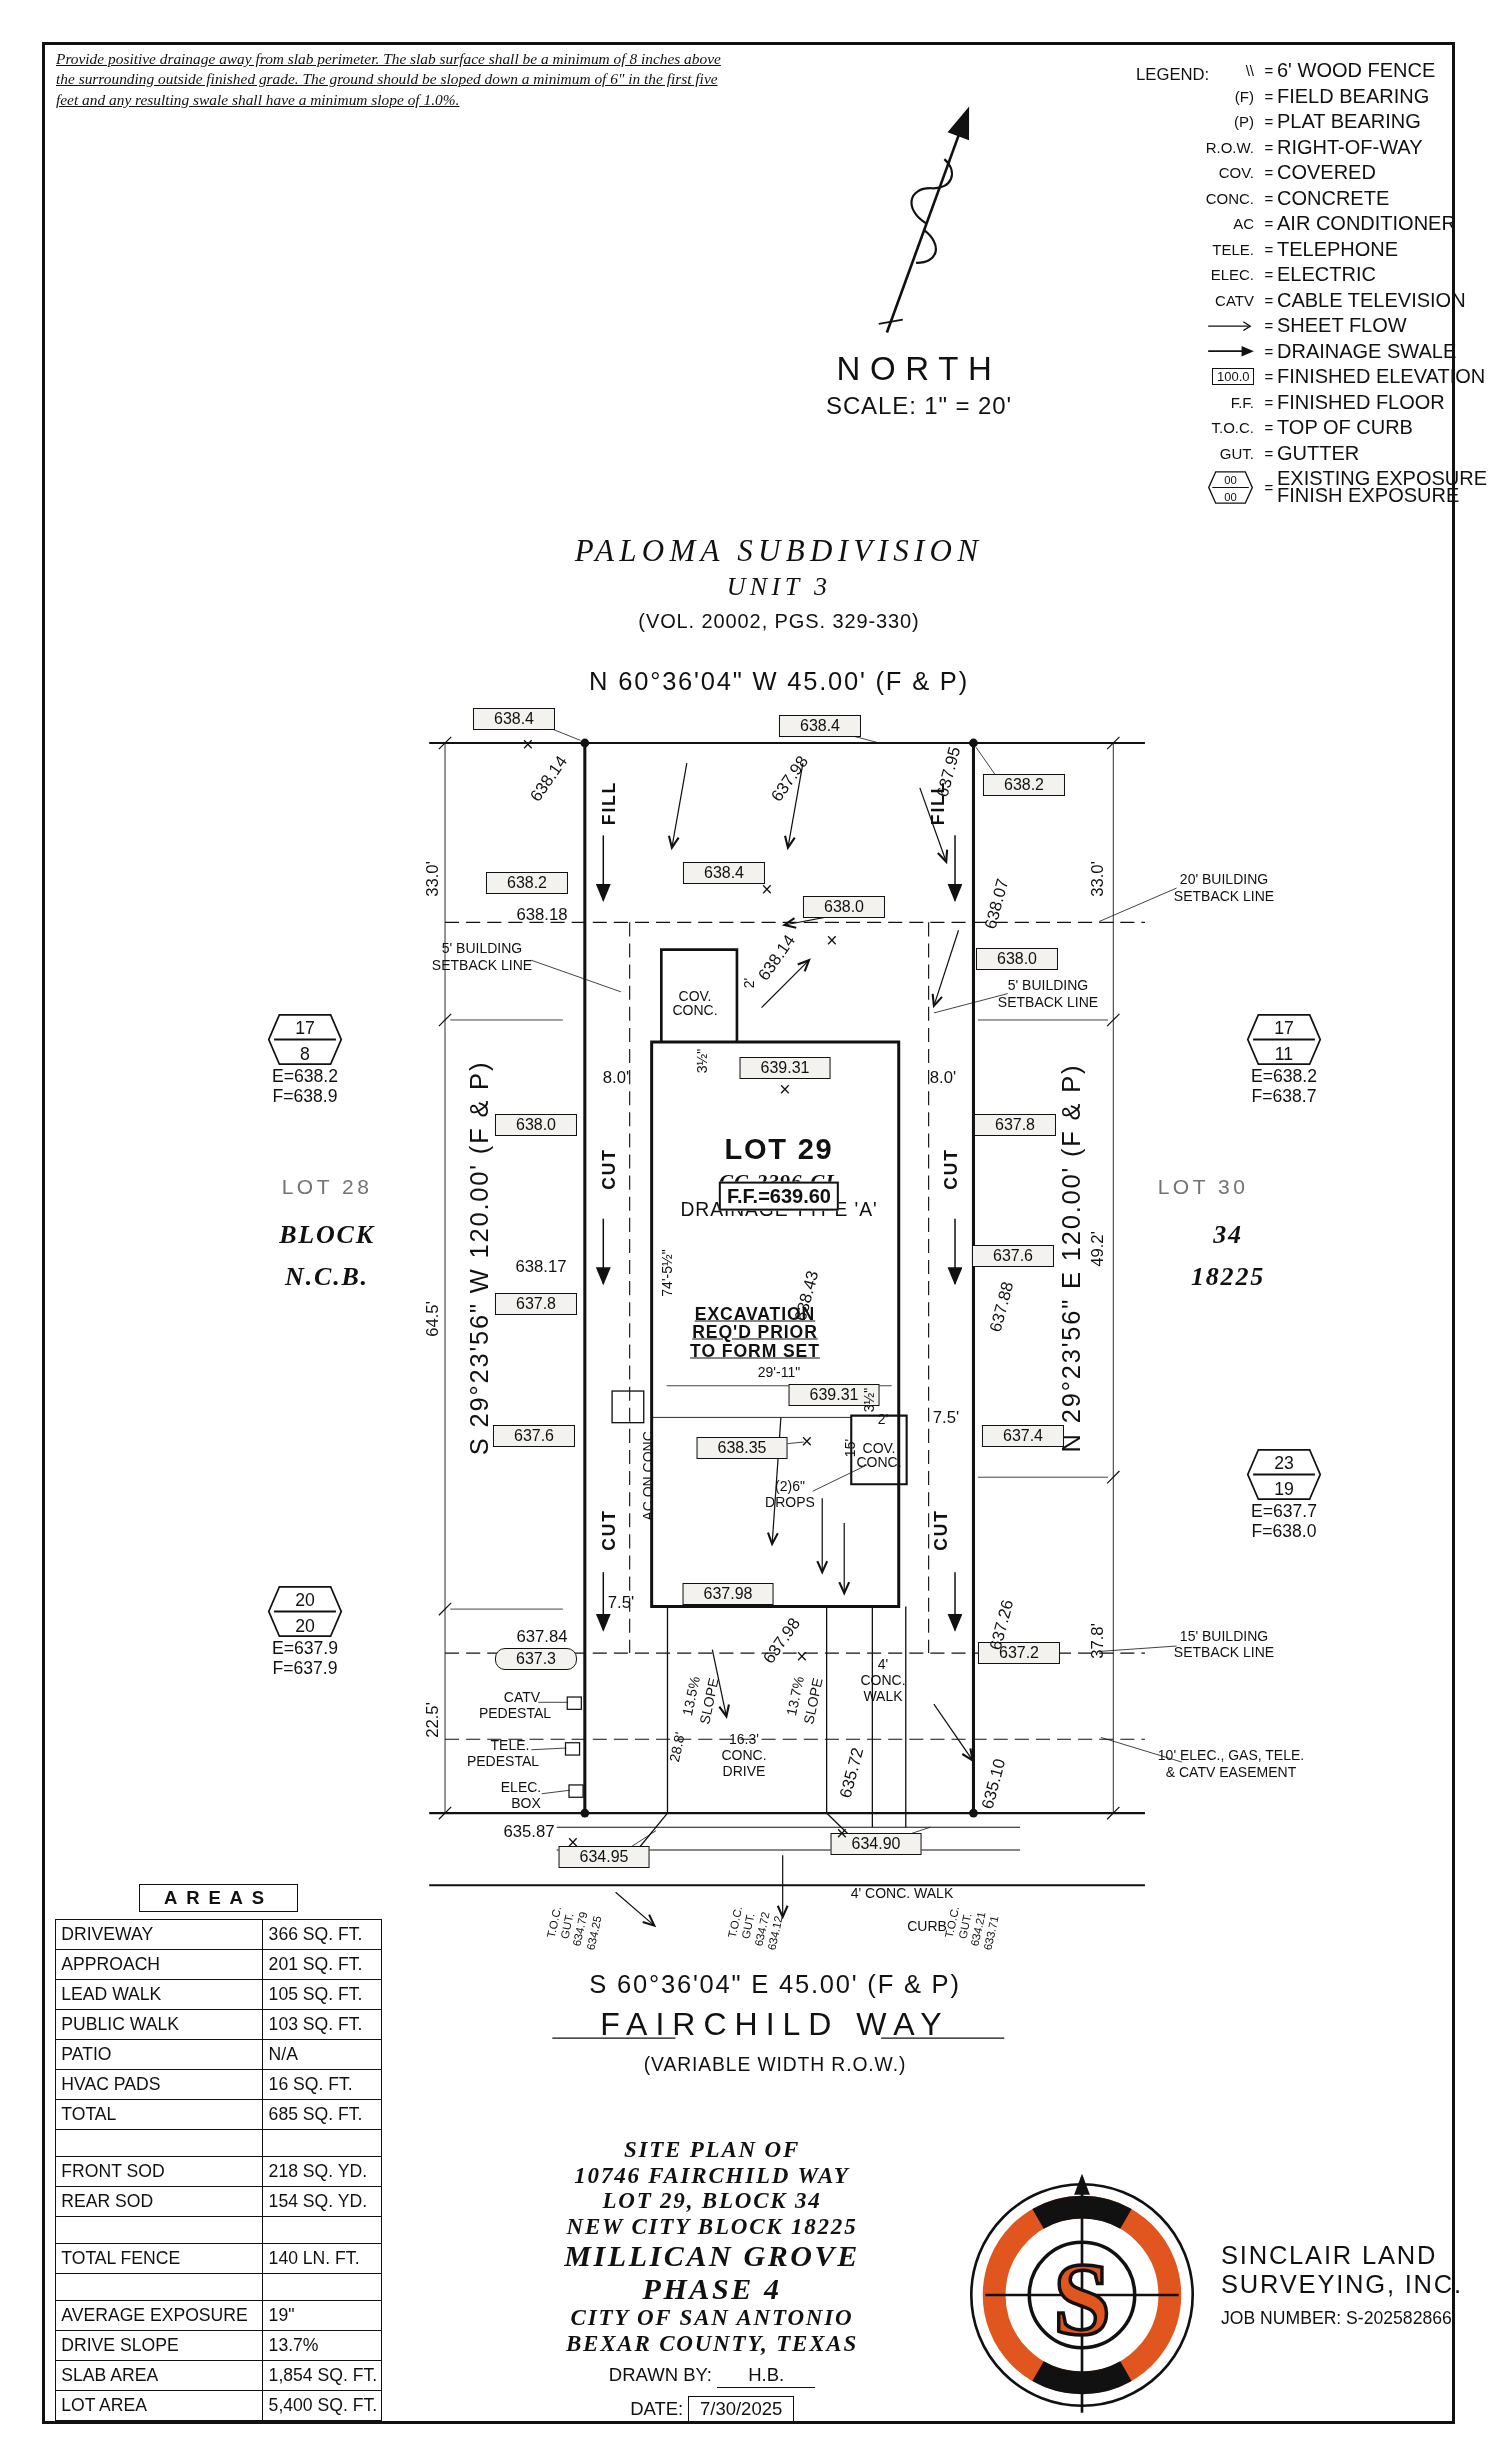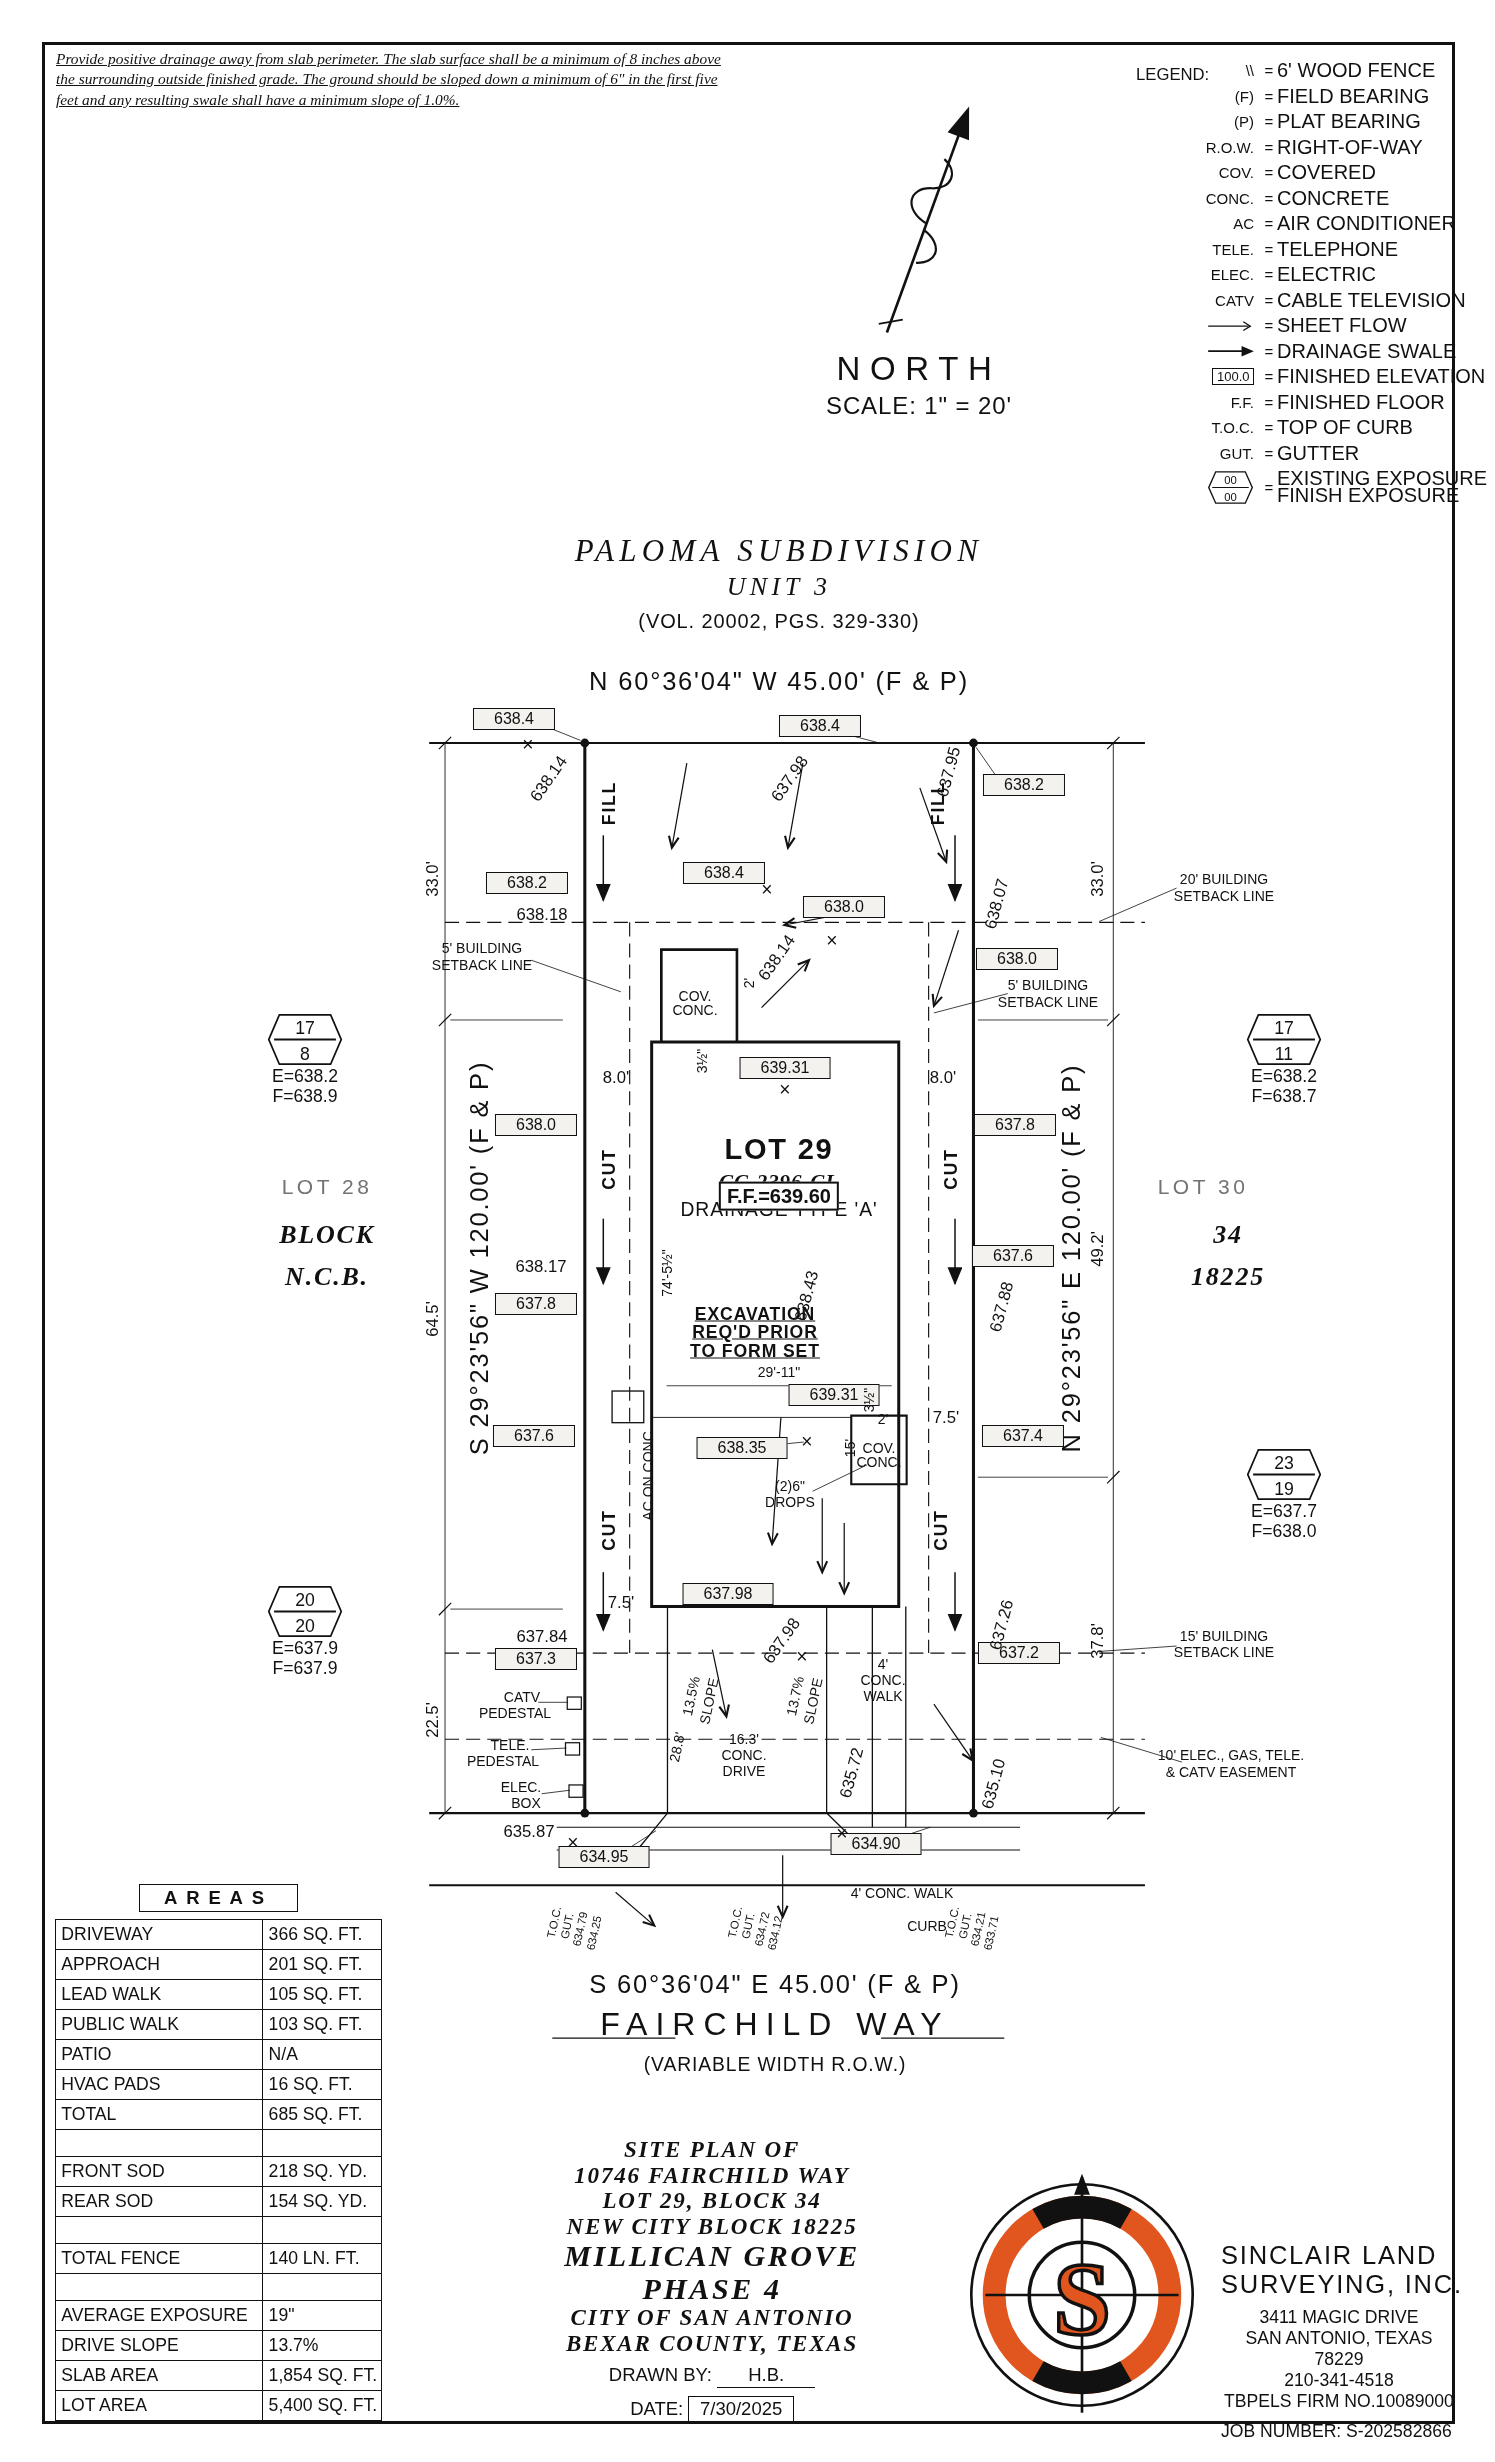--- a/index.html
+++ b/index.html
@@ -374,21 +374,21 @@
       <div class="pl b" style="left: 785px; top: 1068px; transform: translate(-50%, -50%);">639.31</div>
       <div class="pl b" style="left: 536px; top: 1125px; transform: translate(-50%, -50%);">638.0</div>
       <div class="pl b" style="left: 1015px; top: 1125px; transform: translate(-50%, -50%);">637.8</div>
       <div class="pl b" style="left: 536px; top: 1304px; transform: translate(-50%, -50%);">637.8</div>
       <div class="pl b" style="left: 1013px; top: 1256px; transform: translate(-50%, -50%);">637.6</div>
       <div class="pl b" style="left: 834px; top: 1395px; transform: translate(-50%, -50%);">639.31</div>
       <div class="pl b" style="left: 534px; top: 1436px; transform: translate(-50%, -50%);">637.6</div>
       <div class="pl b" style="left: 1023px; top: 1436px; transform: translate(-50%, -50%);">637.4</div>
       <div class="pl b" style="left: 742px; top: 1448px; transform: translate(-50%, -50%);">638.35</div>
       <div class="pl b" style="left: 728px; top: 1594px; transform: translate(-50%, -50%);">637.98</div>
-      <div class="pl b" style="left: 536px; top: 1659px; transform: translate(-50%, -50%);">637.3</div>
+      <div class="pl b" style="left: 536px; top: 1659px; transform: translate(-50%, -50%); border-radius: 10px;">637.3</div>
       <div class="pl b" style="left: 1019px; top: 1653px; transform: translate(-50%, -50%);">637.2</div>
       <div class="pl b" style="left: 604px; top: 1857px; transform: translate(-50%, -50%);">634.95</div>
       <div class="pl b" style="left: 876px; top: 1844px; transform: translate(-50%, -50%);">634.90</div>
       <div class="pl" style="left: 549px; top: 779px; transform: translate(-50%, -50%) rotate(-55deg);">638.14</div>
       <div class="pl" style="left: 790px; top: 779px; transform: translate(-50%, -50%) rotate(-55deg);">637.98</div>
       <div class="pl" style="left: 949px; top: 772px; transform: translate(-50%, -50%) rotate(-75deg);">637.95</div>
       <div class="pl" style="left: 997px; top: 904px; transform: translate(-50%, -50%) rotate(-75deg);">638.07</div>
       <div class="pl" style="left: 777px; top: 958px; transform: translate(-50%, -50%) rotate(-55deg);">638.14</div>
       <div class="pl" style="left: 807px; top: 1296px; transform: translate(-50%, -50%) rotate(-75deg);">638.43</div>
       <div class="pl" style="left: 1002px; top: 1307px; transform: translate(-50%, -50%) rotate(-75deg);">637.88</div>
@@ -623,22 +623,16 @@
     <circle cx="150" cy="140" r="60" fill="#fff" stroke="#111" stroke-width="4"></circle>
     <line x1="150" y1="6" x2="150" y2="274" stroke="#111" stroke-width="3"></line>
     <line x1="40" y1="140" x2="260" y2="140" stroke="#111" stroke-width="3"></line>
     <path d="M150,2 L141,26 L159,26 Z" fill="#111"></path>
     <text x="150" y="144" text-anchor="middle" dominant-baseline="central" font-family="Liberation Serif, serif" font-weight="bold" font-size="118" fill="#e0561e" stroke="#111" stroke-width="4">S</text>
   </svg>
 
   <div id="company">
     <div class="c-name">SINCLAIR LAND</div>
     <div class="c-name">SURVEYING, INC.</div>
-    <div class="c-addr">
-      <div>3411 MAGIC DRIVE</div>
-      <div>SAN ANTONIO, TEXAS 78229</div>
-      <div>210-341-4518</div>
-      <div>TBPELS FIRM NO.10089000</div>
-    </div>
     <div class="c-job">JOB NUMBER:  S-202582866</div>
   </div>
 </div>
 
 
 </body></html>

